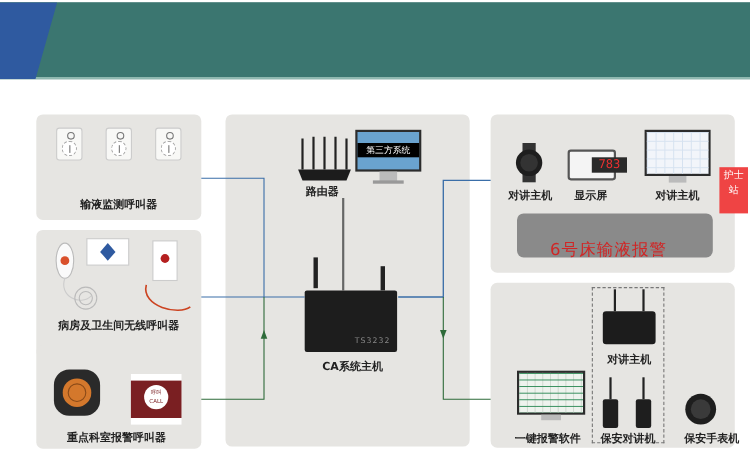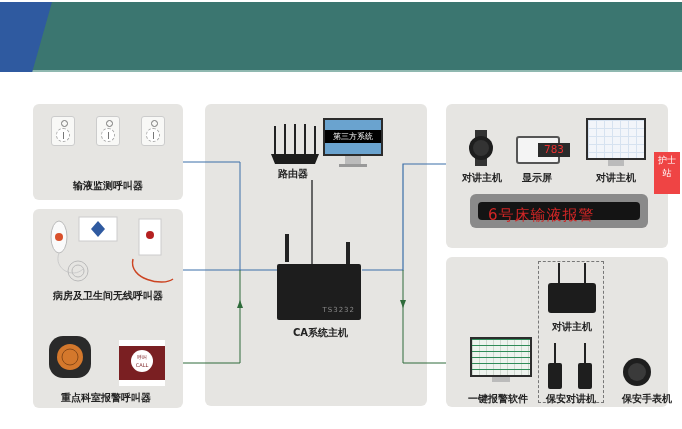--- a/index.html
+++ b/index.html
@@ -133,21 +133,21 @@
     <div style="position:absolute;left:20px;top:5px;width:32px;height:14px;background:#2a2a2a;color:#e83030;font-size:11px;font-family:'DejaVu Sans Mono',monospace;text-align:center;line-height:14px;">783</div>
   </div>
   <div class="label" style="left:76px;top:67px;">显示屏</div>
 
   <div style="position:absolute;left:140px;top:14px;width:60px;height:42px;background:#2c2c2c;padding:2px;">
     <div style="width:100%;height:100%;background:#f2f5fa;background-image:linear-gradient(#d6e2f0 1px,transparent 1px),linear-gradient(90deg,#d6e2f0 1px,transparent 1px);background-size:8px 8px;"></div>
   </div>
   <div style="position:absolute;left:162px;top:56px;width:16px;height:6px;background:#bbb;"></div>
   <div class="label" style="left:150px;top:67px;">对讲主机</div>
 
-  <div style="position:absolute;left:24px;top:90px;width:178px;height:34px;background:#8a8a8a;border-radius:6px;padding:8px;">
+  <div style="position:absolute;left:24px;top:90px;width:178px;height:34px;background:#8a8a8a;border-radius:6px;padding:20px;">
     <div style="width:100%;height:100%;background:#141414;border-radius:4px;position:relative;">
       <div style="position:absolute;left:10px;top:4px;color:#d02626;font-size:15px;letter-spacing:1px;white-space:nowrap;">6号床输液报警</div>
     </div>
   </div>
 </div>
 <div class="vtag" style="left:654px;top:152px;height:42px;word-break:break-all;">护士站</div>
 
 <div class="panel" style="left:446px;top:257px;width:222px;height:150px;padding-left:36px;">
   <div style="position:absolute;left:92px;top:4px;width:66px;height:142px;border:1px dashed #777;"></div>
   <div style="position:absolute;left:102px;top:26px;width:48px;height:30px;background:#1c1c1c;border-radius:3px;"></div>

